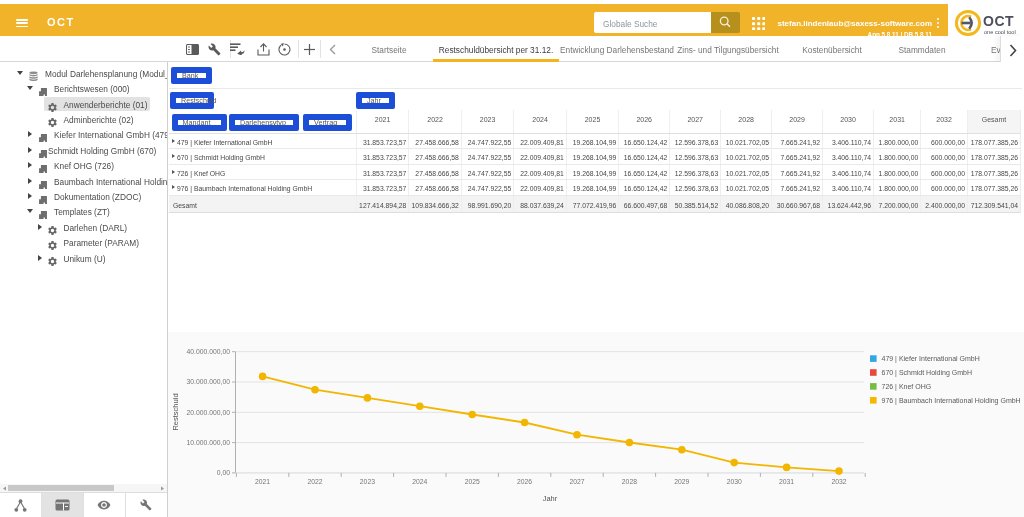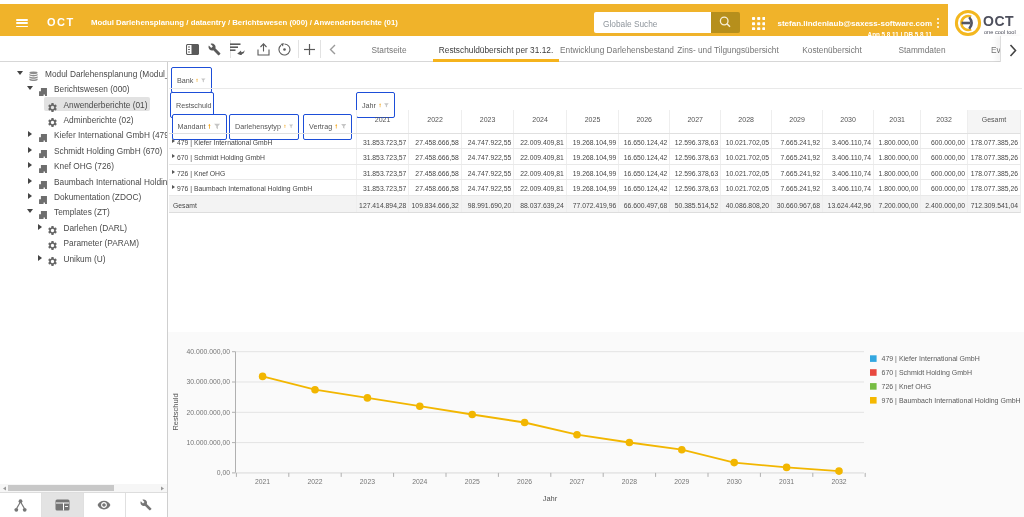--- a/index.html
+++ b/index.html
@@ -35,40 +35,39 @@
 .arr.d{border-left:3.5px solid transparent;border-right:3.5px solid transparent;border-top:4.5px solid #444;top:5px}
 .arr.r{border-top:3.5px solid transparent;border-bottom:3.5px solid transparent;border-left:4.5px solid #444;top:4px}
 .hl{position:absolute;top:0;height:14px;background:#e2e2e2;border-radius:2px}
 .ticon{position:absolute;top:2px}
 #sfoot{position:absolute;left:0;top:484px;width:168px;height:33px;background:#fff;border-right:1px solid #cfcfcf}
 #hscroll{position:absolute;left:0;top:0;width:167px;height:8px;background:#f6f6f6}
 #hthumb{position:absolute;left:8px;top:1px;width:106px;height:6px;background:#c8c8c8}
 #ftrow{position:absolute;left:0;top:8px;width:167px;height:25px;border-top:1px solid #ddd}
 .fbtn{position:absolute;top:0;height:24px;display:flex;align-items:center;justify-content:center}
 .fsep{position:absolute;top:0;width:1px;height:24px;background:#e0e0e0}
-.chip{position:absolute;height:26px;background:#fff;border:1px solid #1d4ed8;border-radius:2px;font-size:7.2px;color:#555;display:flex;align-items:center;padding:0 5px;white-space:nowrap}
+.chip{position:absolute;height:17px;background:#fff;border:6px solid #1d4ed8;border-radius:2px;font-size:7.2px;color:#555;display:flex;align-items:center;padding:0 5px;white-space:nowrap}
 .chip svg{margin-left:3px}
 .grow{position:absolute;width:852px;display:flex;border-bottom:1px solid #e9e9e9;border-right:1px solid #ececec}
 .cell{height:100%;font-size:6.8px;color:#474747;display:flex;align-items:center;justify-content:flex-end;padding-right:2px;padding-top:2.5px;border-left:1px solid #eee;overflow:hidden;white-space:nowrap}
 .cell.lbl{justify-content:flex-start;padding-left:8px;border-left:none;position:relative}
 .ex{position:absolute;left:2.5px;top:5px;width:0;height:0;border-top:2.5px solid transparent;border-bottom:2.5px solid transparent;border-left:3px solid #555}
 .hcell{height:100%;font-size:7px;color:#555;display:flex;align-items:center;justify-content:center;border-left:1px solid #eee;white-space:nowrap;padding-bottom:5px}
 .gtot{background:#f3f3f3}
 #chart{position:absolute;left:168px;top:332px;width:856px;height:185px}
 </style></head>
 <body>
 <div id="app">
     <div id="topbar">
 <div class="hamb">
         <i></i>
         <i></i>
         <i></i>
       </div>
 <div class="brand">OCT</div>
-<div class="crumb">Modul Darlehensplanung / dataentry / Berichtswesen (000) / Anwenderberichte (01)</div>
 <div class="sbox">
         <span>Globale Suche</span>
       </div>
 <div class="sbtn"><svg width="28" height="21" viewBox="0 0 28 21">
           <circle cx="13.2" cy="9" r="3.8" fill="none" stroke="#F7EFD8" stroke-width="1.3"></circle>
           <line x1="16" y1="11.8" x2="19" y2="14.8" stroke="#F7EFD8" stroke-width="1.5"></line>
         </svg></div>
 <div style="position:absolute;left:752px;top:12px"><svg width="13" height="13" viewBox="0 0 12.6 12.6">
           <rect x="0" y="0" width="3" height="3" rx="0.8" fill="#fff"></rect>
           <rect x="5" y="0" width="3" height="3" rx="0.8" fill="#fff"></rect>
@@ -205,21 +204,21 @@
         <div class="ticon" style="left:38px"><svg width="10" height="10" viewBox="0 0 24 24">
             <path fill="#6e6e6e" d="M2.5 21.5V10h4.5V2.5H21.5v19h-4.8v-3.6h-3.4v3.6z M9.5 5h2.5v2.5H9.5z M14.5 5H17v2.5h-2.5z M9.5 9.5h2.5V12H9.5z M14.5 9.5H17V12h-2.5z M4.5 12.5h2.5V15H4.5z M9.5 14h2.5v2.5H9.5z M14.5 14H17v2.5h-2.5z M4.5 17h2.5v2.5H4.5z"></path>
           </svg></div>
         <div class="txt" style="left:54px">Kiefer International GmbH (479</div>
       </div>
 <div class="trow" style="top:80.80000000000001px">
         <div class="arr r" style="left:28px"></div>
         <div class="ticon" style="left:38px"><svg width="10" height="10" viewBox="0 0 24 24">
             <path fill="#6e6e6e" d="M2.5 21.5V10h4.5V2.5H21.5v19h-4.8v-3.6h-3.4v3.6z M9.5 5h2.5v2.5H9.5z M14.5 5H17v2.5h-2.5z M9.5 9.5h2.5V12H9.5z M14.5 9.5H17V12h-2.5z M4.5 12.5h2.5V15H4.5z M9.5 14h2.5v2.5H9.5z M14.5 14H17v2.5h-2.5z M4.5 17h2.5v2.5H4.5z"></path>
           </svg></div>
-        <div class="txt" style="left:54px">Schmidt Holding GmbH (670)</div>
+        <div class="txt" style="left:48px">Schmidt Holding GmbH (670)</div>
       </div>
 <div class="trow" style="top:96.19999999999999px">
         <div class="arr r" style="left:28px"></div>
         <div class="ticon" style="left:38px"><svg width="10" height="10" viewBox="0 0 24 24">
             <path fill="#6e6e6e" d="M2.5 21.5V10h4.5V2.5H21.5v19h-4.8v-3.6h-3.4v3.6z M9.5 5h2.5v2.5H9.5z M14.5 5H17v2.5h-2.5z M9.5 9.5h2.5V12H9.5z M14.5 9.5H17V12h-2.5z M4.5 12.5h2.5V15H4.5z M9.5 14h2.5v2.5H9.5z M14.5 14H17v2.5h-2.5z M4.5 17h2.5v2.5H4.5z"></path>
           </svg></div>
         <div class="txt" style="left:54px">Knef OHG (726)</div>
       </div>
 <div class="trow" style="top:111.6px">
         <div class="arr r" style="left:28px"></div>

